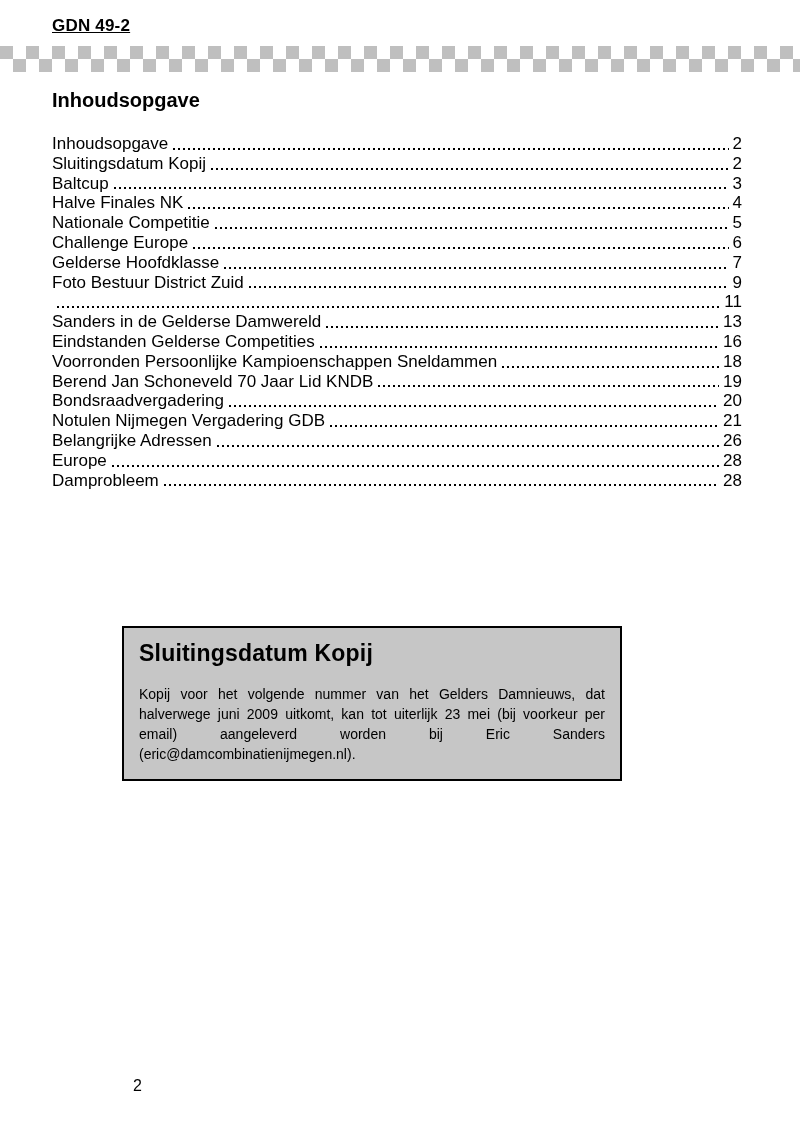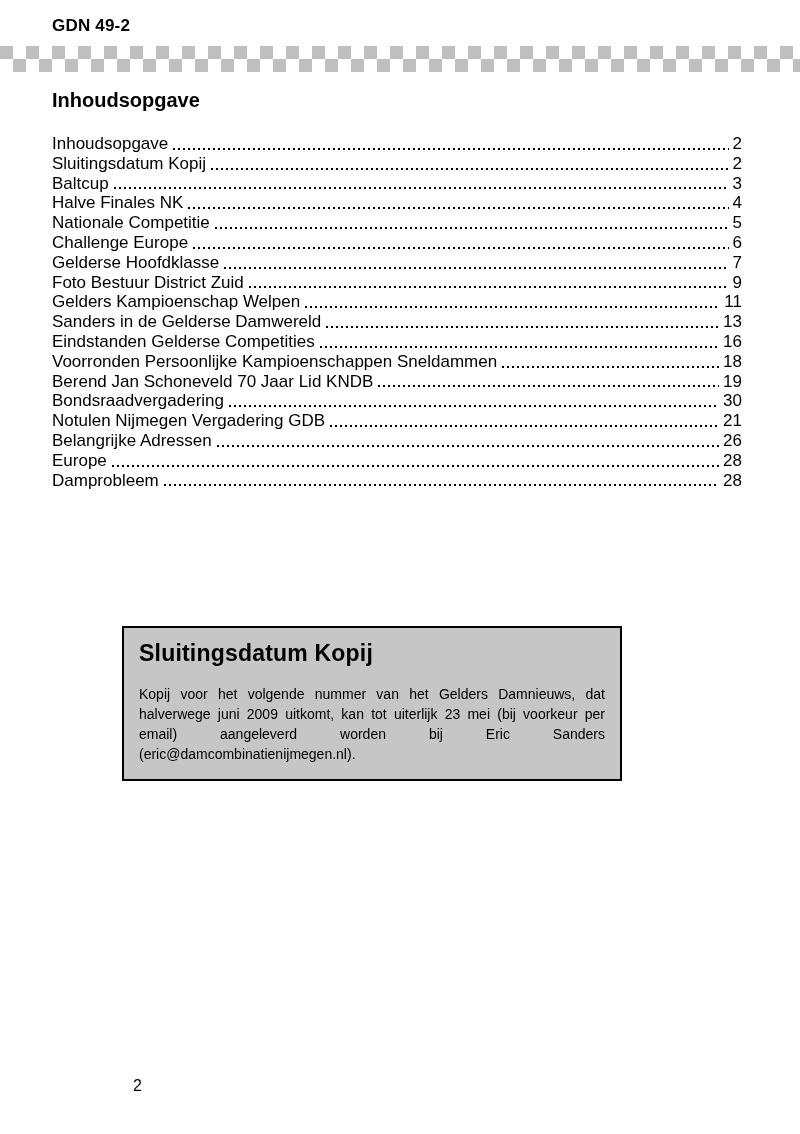--- a/index.html
+++ b/index.html
@@ -22,20 +22,21 @@
     overflow: hidden;
   }
   .doc-header {
     position: absolute;
     left: 52px;
     top: 16px;
     font-size: 17px;
     font-weight: bold;
     line-height: 20px;
     letter-spacing: 0.2px;
+    text-decoration: underline;
   }
   .checker-band {
     position: absolute;
     left: 0;
     top: 46px;
     width: 800px;
     height: 26px;
     background-image: conic-gradient(#ffffff 0 25%, var(--checker-gray) 0 50%, #ffffff 0 75%, var(--checker-gray) 0);
     background-size: 26px 26px;
     background-position: 0 0;
@@ -150,21 +151,20 @@
       <span class="toc-title">Gelderse Hoofdklasse</span>
       <span class="toc-leader"></span>
       <span class="toc-page">7</span>
     </div>
       <div class="toc-row">
       <span class="toc-title">Foto Bestuur District Zuid</span>
       <span class="toc-leader"></span>
       <span class="toc-page">9</span>
     </div>
       <div class="toc-row">
-      <span class="toc-title">Gelders Kampioenschap Welpen</span>
       <span class="toc-leader"></span>
       <span class="toc-page">11</span>
     </div>
       <div class="toc-row">
       <span class="toc-title">Sanders in de Gelderse Damwereld</span>
       <span class="toc-leader"></span>
       <span class="toc-page">13</span>
     </div>
       <div class="toc-row">
       <span class="toc-title">Eindstanden Gelderse Competities</span>
@@ -177,21 +177,21 @@
       <span class="toc-page">18</span>
     </div>
       <div class="toc-row">
       <span class="toc-title">Berend Jan Schoneveld 70 Jaar Lid KNDB</span>
       <span class="toc-leader"></span>
       <span class="toc-page">19</span>
     </div>
       <div class="toc-row">
       <span class="toc-title">Bondsraadvergadering</span>
       <span class="toc-leader"></span>
-      <span class="toc-page">30</span>
+      <span class="toc-page">20</span>
     </div>
       <div class="toc-row">
       <span class="toc-title">Notulen Nijmegen Vergadering GDB</span>
       <span class="toc-leader"></span>
       <span class="toc-page">21</span>
     </div>
       <div class="toc-row">
       <span class="toc-title">Belangrijke Adressen</span>
       <span class="toc-leader"></span>
       <span class="toc-page">26</span>

